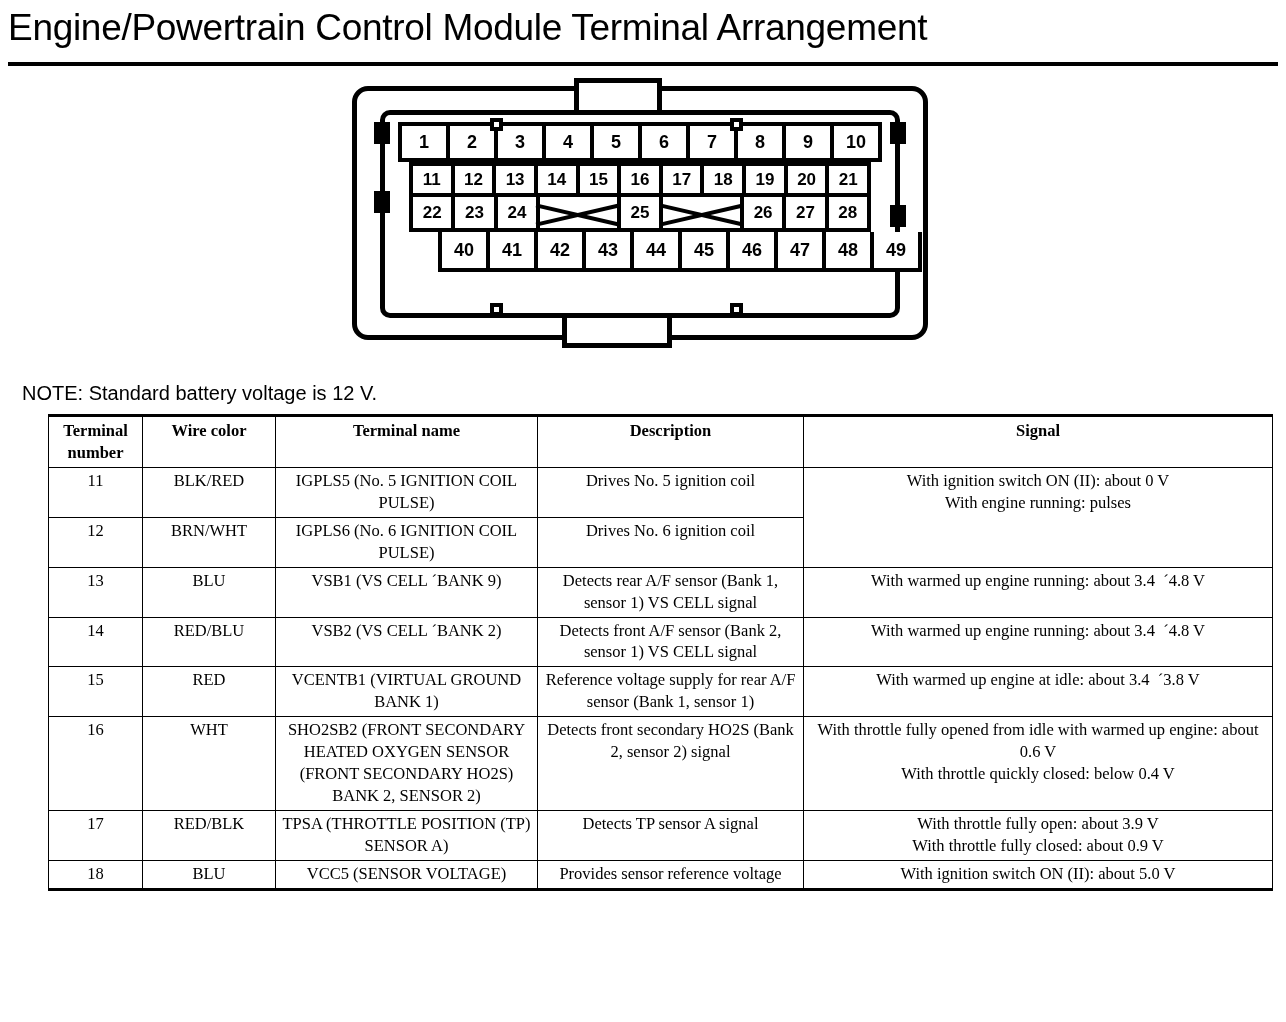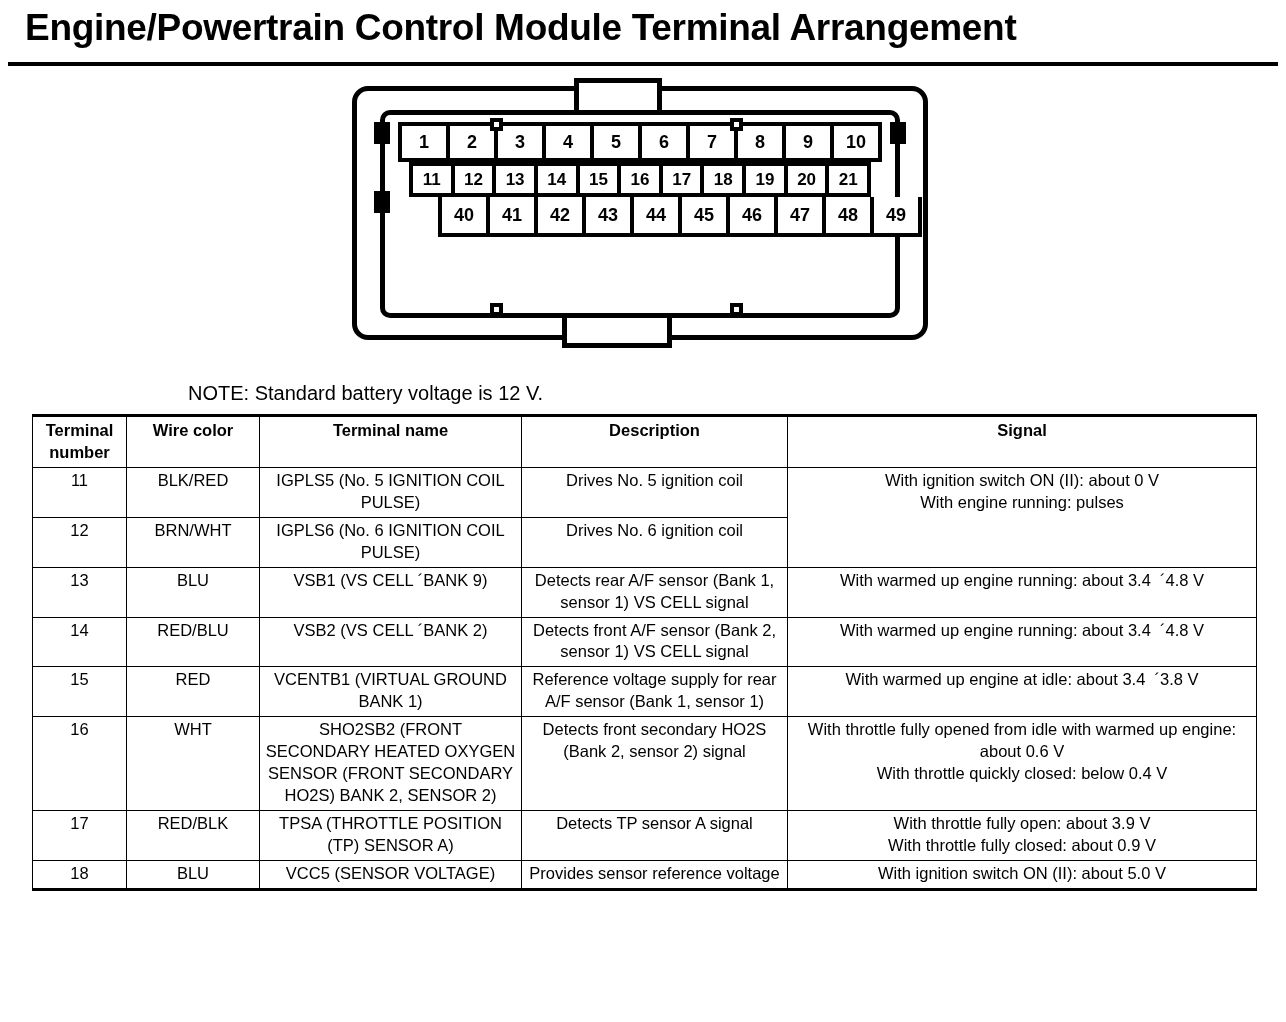--- a/index.html
+++ b/index.html
@@ -13,24 +13,24 @@
     height: 1022px;
     font-family: "Liberation Sans", sans-serif;
     color: #000000;
     overflow: hidden;
     position: relative;
   }
 
   
   .page-title {
     font-size: 37px;
-    font-weight: bold;
+    font-weight: normal;
     letter-spacing: -0.3px;
     line-height: 1;
-    padding: 9px 0 0 25px;
+    padding: 9px 0 0 8px;
     white-space: nowrap;
   }
   .title-rule {
     margin: 16px 8px 0 8px;
     border-top: 4px solid #000;
   }
 
   
   .diagram-wrap {
     position: relative;
@@ -184,27 +184,27 @@
     align-items: baseline;
     margin: 10px 8px 0 22px;
   }
   .section-title {
     font-size: 20px;
     font-weight: bold;
     white-space: nowrap;
   }
   .section-note {
     font-size: 20px;
-    margin-left: 166px;
     white-space: nowrap;
   }
 
   
   .table-wrap {
-    margin: 9px 30px 0 32px;
+    margin: 9px 30px 0 48px;
+    font-family: Liberation Serif, serif;
   }
   table.pinout {
     border-collapse: collapse;
     width: 1224px;
     table-layout: fixed;
     font-size: 16.5px;
   }
   table.pinout th,
   table.pinout td {
     border: 1px solid #000;
@@ -271,20 +271,31 @@
           <div class="pin">13</div>
           <div class="pin">14</div>
           <div class="pin">15</div>
           <div class="pin">16</div>
           <div class="pin">17</div>
           <div class="pin">18</div>
           <div class="pin">19</div>
           <div class="pin">20</div>
           <div class="pin">21</div>
         </div>
+        <div class="pin-row r-narrow">
+          <div class="pin">22</div>
+          <div class="pin">23</div>
+          <div class="pin">24</div>
+          <div class="pin crossed"></div>
+          <div class="pin">25</div>
+          <div class="pin crossed"></div>
+          <div class="pin">26</div>
+          <div class="pin">27</div>
+          <div class="pin">28</div>
+        </div>
         <div class="pin-row r-wide last-wide">
           <div class="pin">40</div>
           <div class="pin">41</div>
           <div class="pin">42</div>
           <div class="pin">43</div>
           <div class="pin">44</div>
           <div class="pin">45</div>
           <div class="pin">46</div>
           <div class="pin">47</div>
           <div class="pin">48</div>

